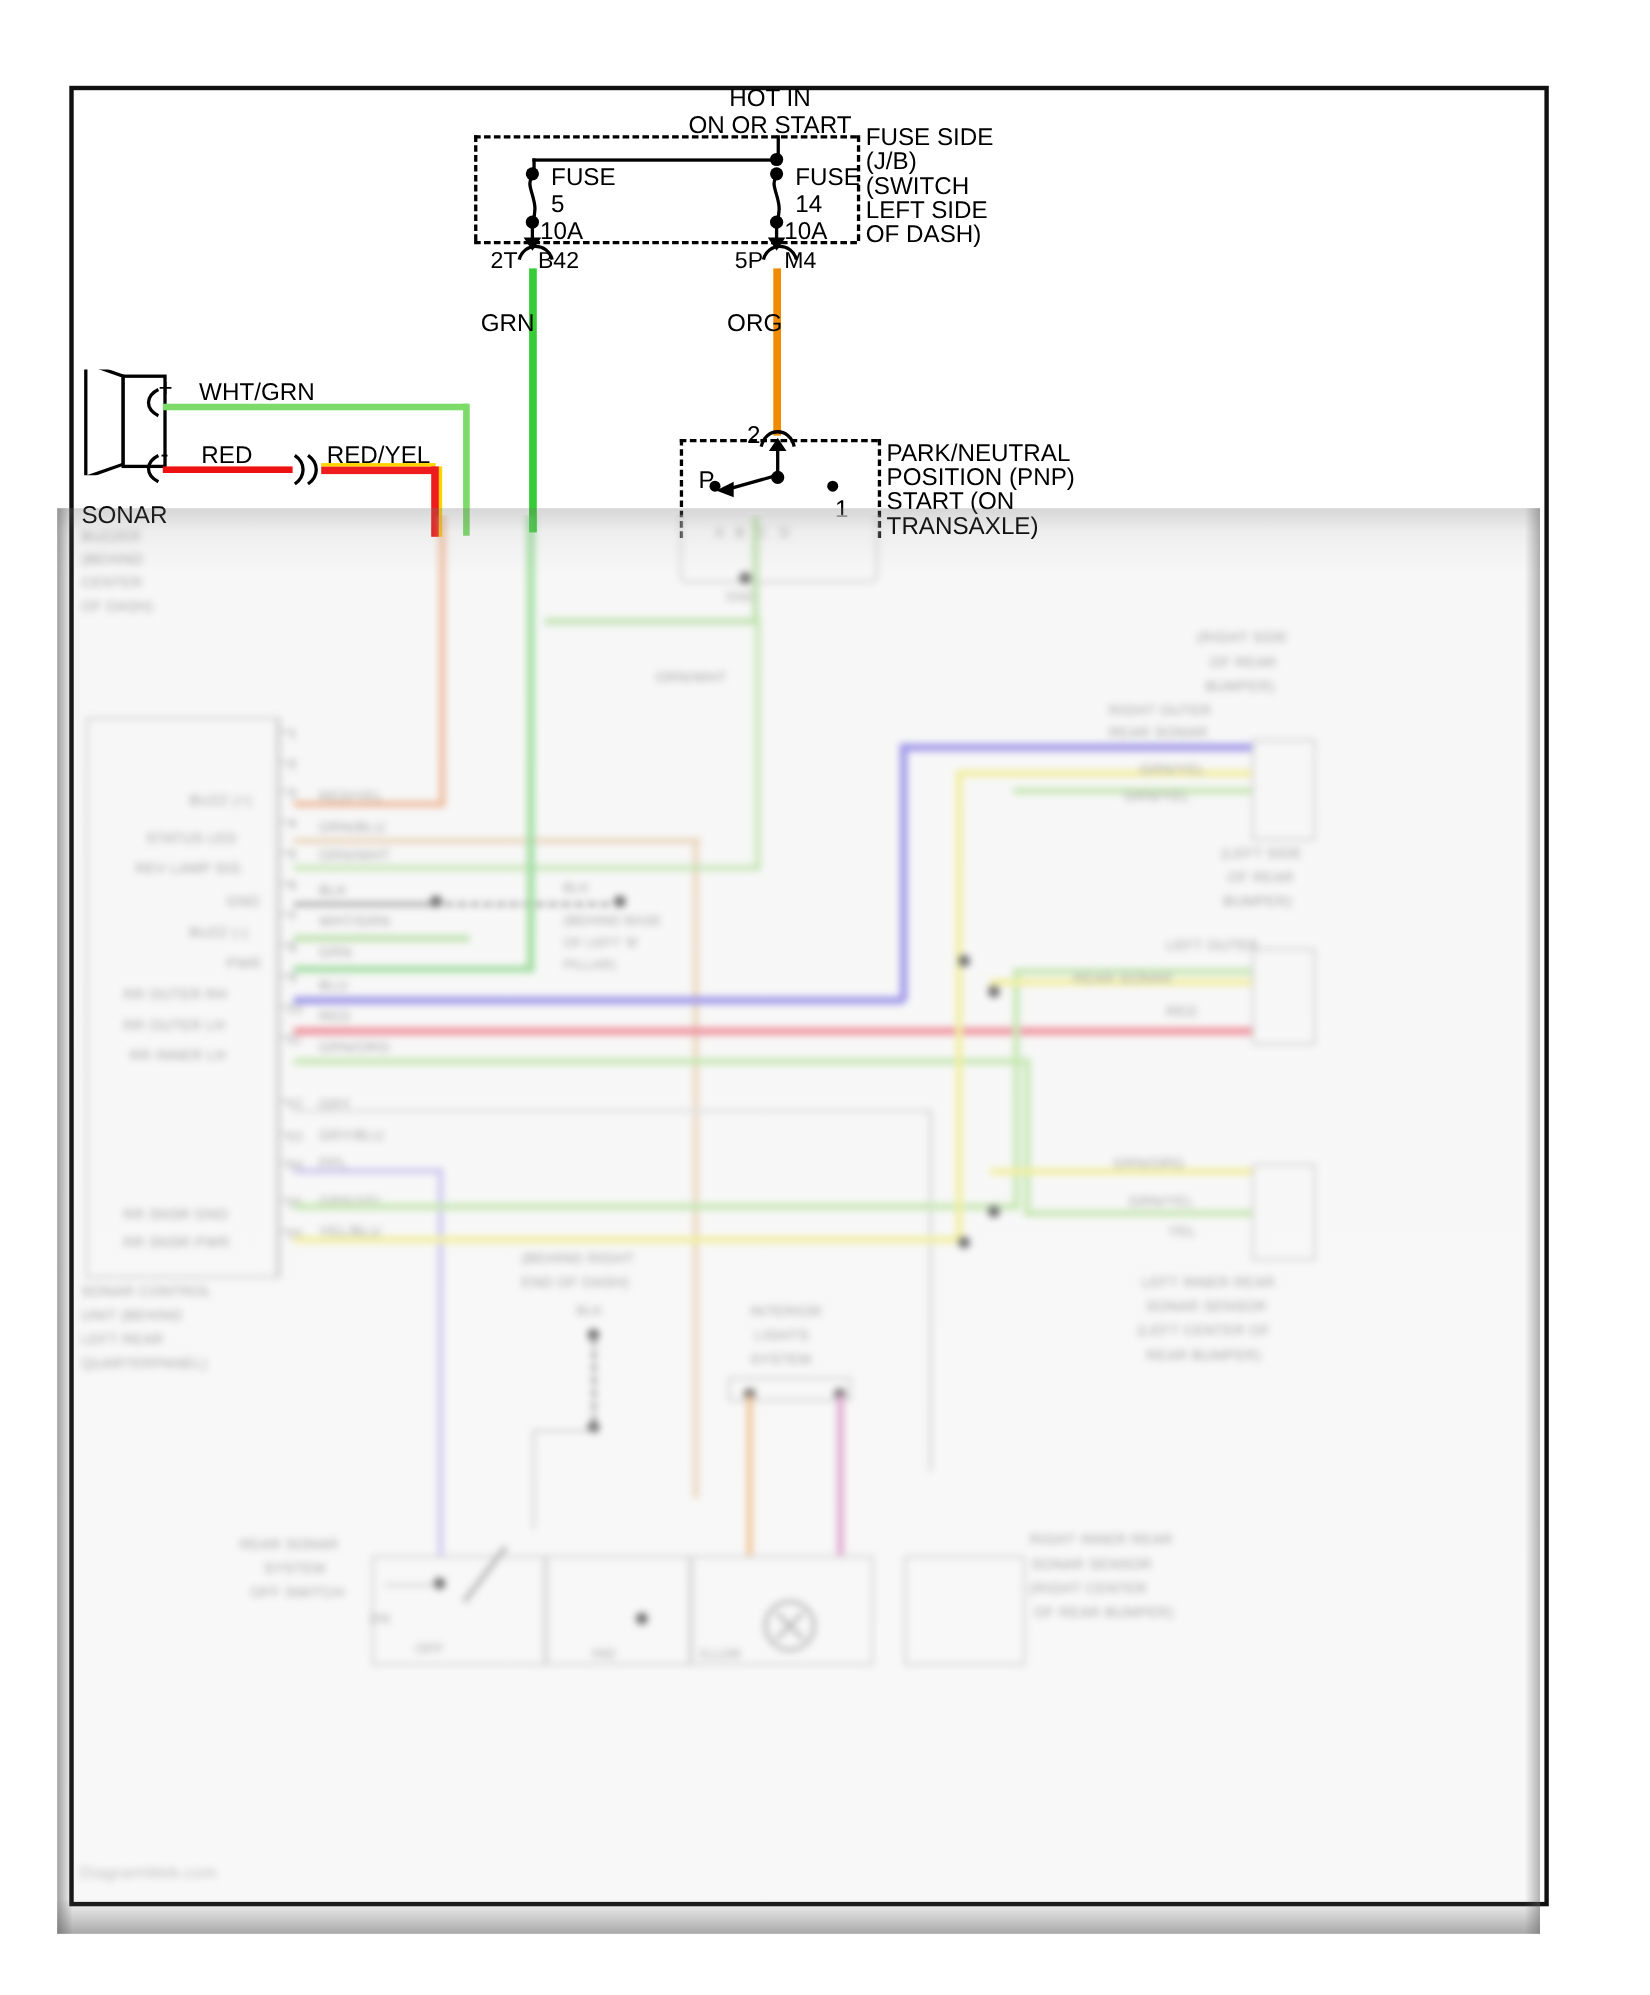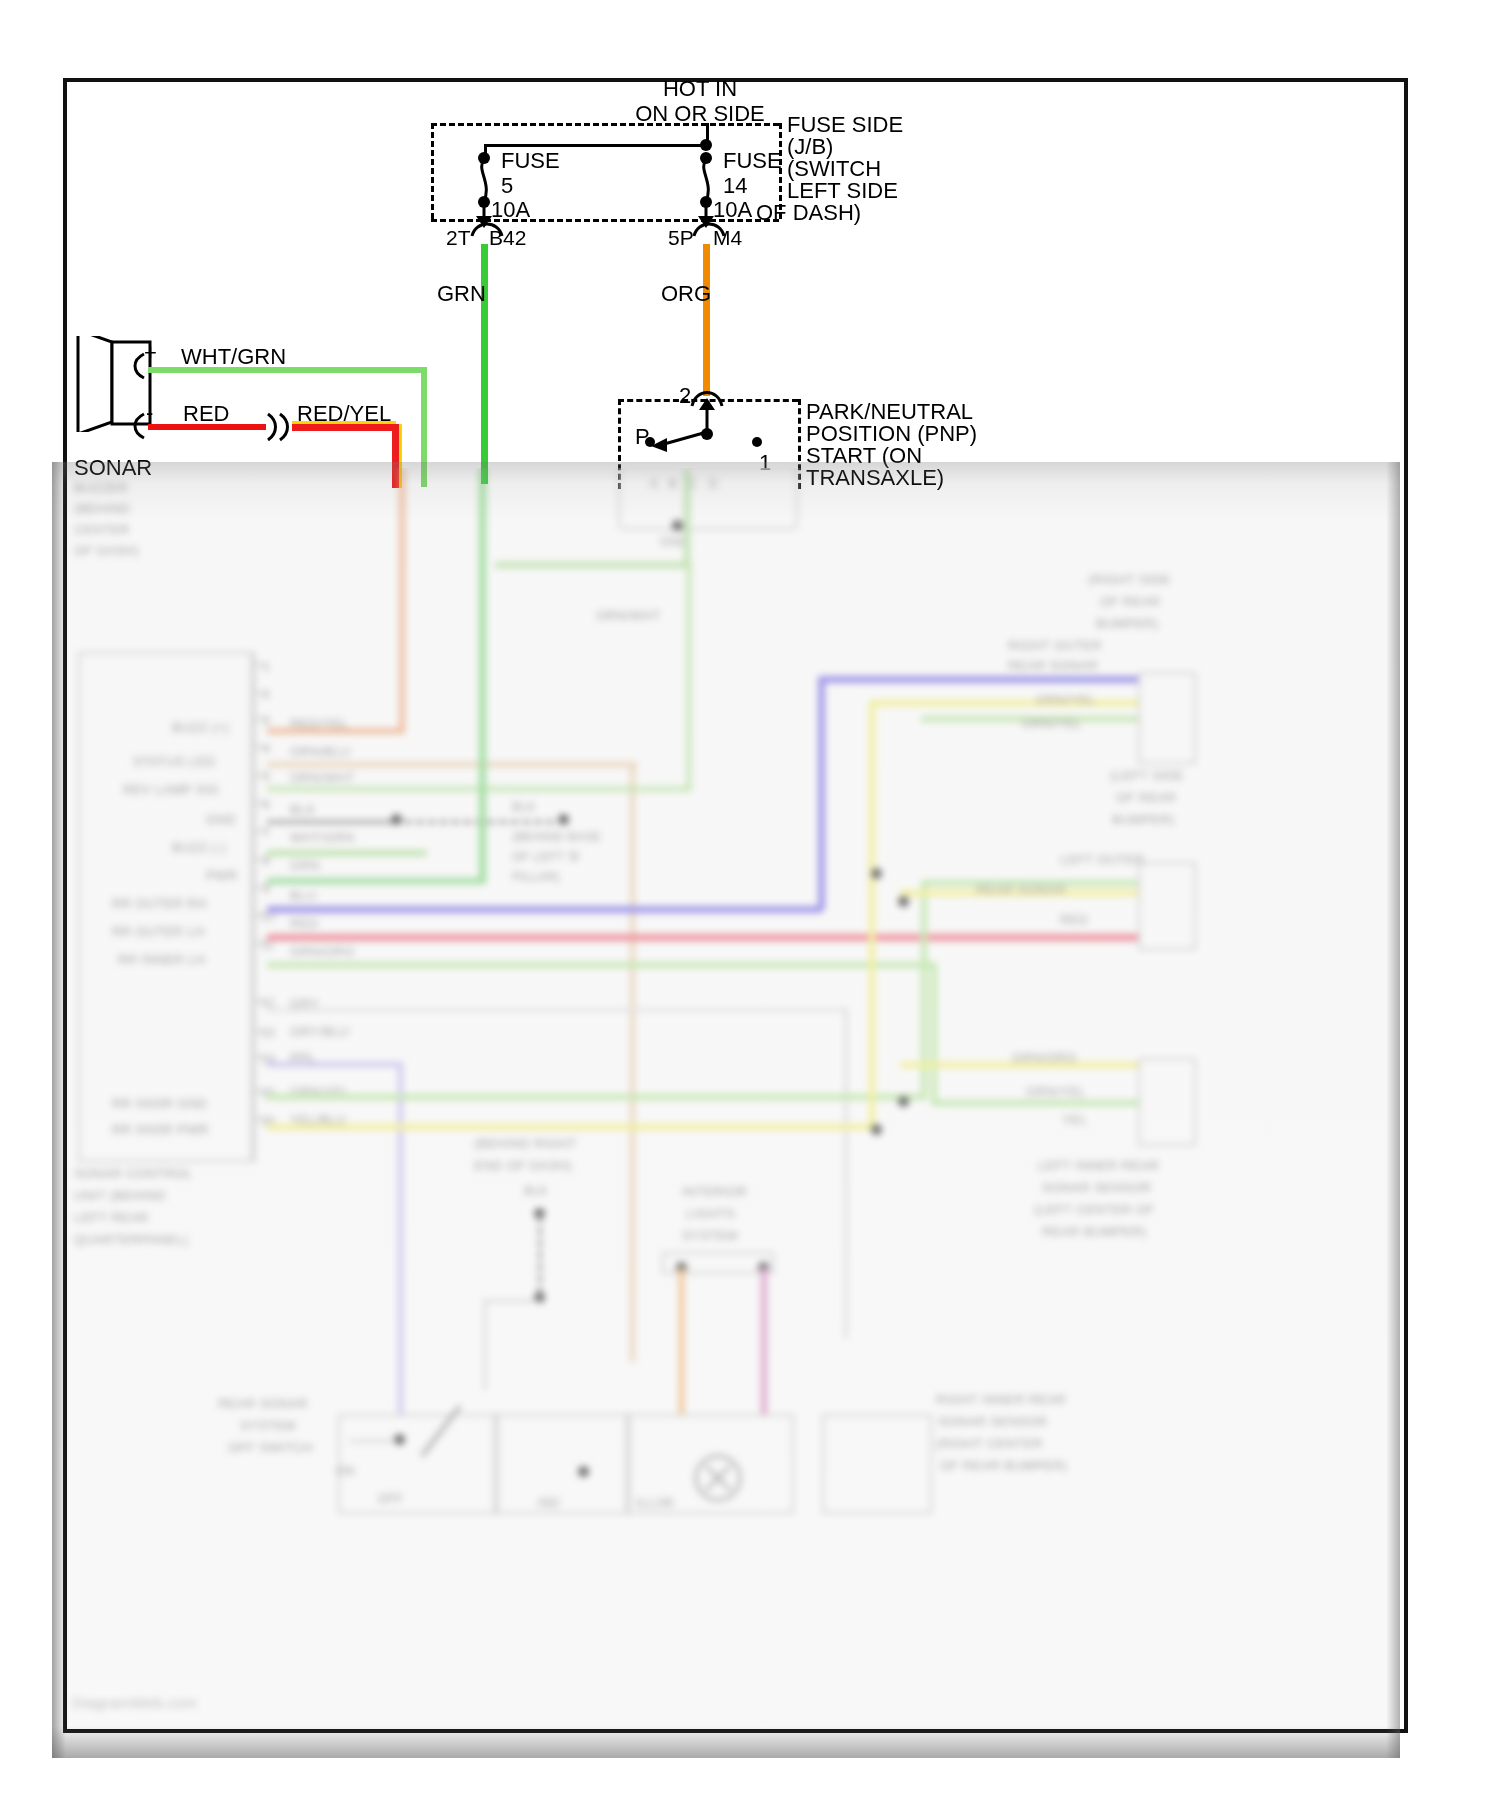--- a/index.html
+++ b/index.html
@@ -50,21 +50,21 @@
          background:linear-gradient(0deg, rgba(90,90,90,.50), rgba(90,90,90,0));}
 </style>
 </head>
 <body>
 
 <div id="stage">
 
   <div class="frame"></div>
 
   <div class="t f22 ctr" style="left:570px;top:76px;width:260px;">HOT IN</div>
-  <div class="t f22 ctr" style="left:560px;top:101px;width:280px;">ON OR SIDE</div>
+  <div class="t f22 ctr" style="left:560px;top:101px;width:280px;">ON OR START</div>
 
   <div class="dseg-h" style="left:431px;top:123px;width:348px;"></div>
   <div class="dseg-v" style="left:431px;top:123px;height:96px;"></div>
   <div class="dseg-h" style="left:431px;top:219px;width:348px;"></div>
   <div class="dseg-v" style="left:779px;top:123px;height:96px;"></div>
 
   <div class="vline" style="left:706px;top:123px;height:22px;"></div>
   <div class="hline" style="left:484px;top:144px;width:224px;"></div>
   <div class="vline" style="left:484px;top:144px;height:14px;"></div>
   <div class="dot" style="left:700px;top:139px;"></div>
@@ -92,21 +92,21 @@
     <path d="M4 16 L12 28 L20 16 Z" fill="#000"></path>
   </svg>
   <div class="t f22" style="left:723px;top:148px;">FUSE</div>
   <div class="t f22" style="left:723px;top:173px;">14</div>
   <div class="t f22" style="left:713px;top:197px;">10A</div>
 
   <div class="t f22" style="left:787px;top:112px;">FUSE SIDE</div>
   <div class="t f22" style="left:787px;top:134px;">(J/B)</div>
   <div class="t f22" style="left:787px;top:156px;">(SWITCH</div>
   <div class="t f22" style="left:787px;top:178px;">LEFT SIDE</div>
-  <div class="t f22" style="left:756px;top:200px;">OF DASH)</div>
+  <div class="t f22" style="left:787px;top:200px;">OF DASH)</div>
 
   <svg style="position:absolute;left:470px;top:218px;" width="36" height="20">
     <path d="M2 18 C 6 2, 28 2, 32 18" stroke="#000" stroke-width="3" fill="none"></path>
   </svg>
   <svg style="position:absolute;left:692px;top:218px;" width="36" height="20">
     <path d="M2 18 C 6 2, 28 2, 32 18" stroke="#000" stroke-width="3" fill="none"></path>
   </svg>
   <div class="t f21" style="left:446px;top:226px;">2T</div>
   <div class="t f21" style="left:489px;top:226px;">B42</div>
   <div class="t f21" style="left:668px;top:226px;">5P</div>

